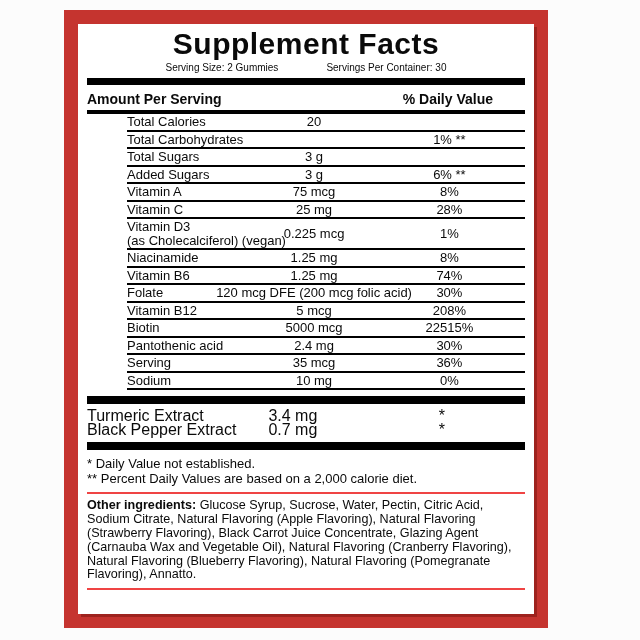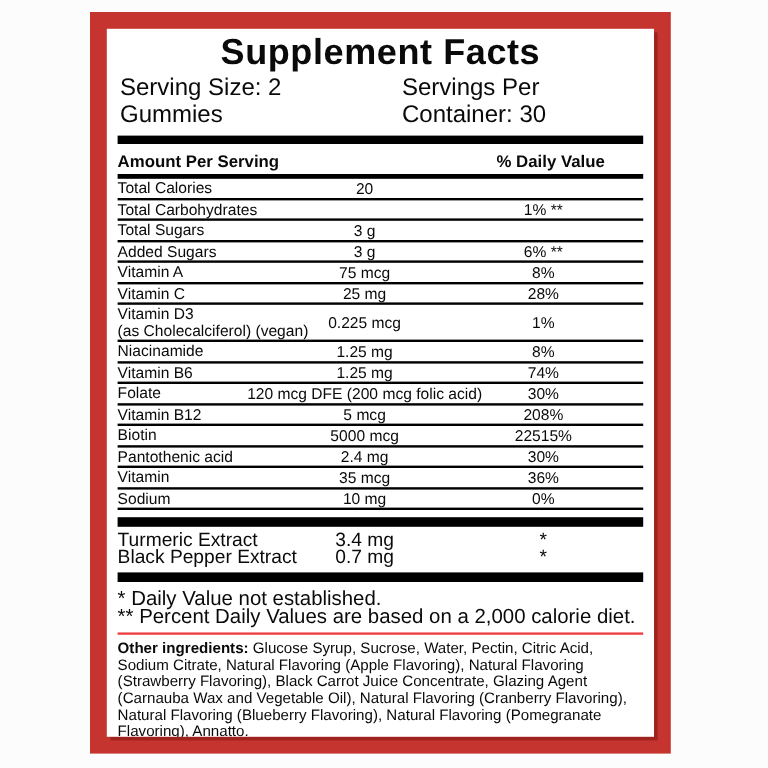--- a/index.html
+++ b/index.html
@@ -1,47 +1,47 @@
 <!DOCTYPE html>
 <html><head>
 <meta charset="utf-8">
 <style>
   html,body{margin:0;padding:0;background:#fcfcfc;}
   .page{position:relative;width:640px;height:640px;background:#fcfcfc;overflow:hidden;
         font-family:"Liberation Sans","DejaVu Sans",sans-serif;color:#0a0a0a;}
-  .red-frame{position:absolute;left:75px;top:10px;width:484px;height:618px;
+  .red-frame{position:absolute;left:64px;top:10px;width:484px;height:618px;
              background:#c5342f;padding:14px;box-sizing:border-box;}
   .label{background:#ffffff;width:100%;height:100%;box-sizing:border-box;
          padding:2px 9px 4px 9px;overflow:hidden;
          box-shadow:3px 3px 0 rgba(110,15,12,0.45);}
   .title{font-size:30px;font-weight:bold;text-align:center;margin:2px 0 2px 0;
          letter-spacing:0.5px;line-height:1.08;}
-  .serving-row{display:flex;justify-content:center;font-size:20px;
+  .serving-row{display:flex;justify-content:center;font-size:10px;
                margin:2px 2px 5px 2px;gap:48px;}
   .bar{background:#000;}
   .bar.thick{height:7px;margin:2px 0 2px 0;}
   .bar.mid{height:8px;}
   .bar.mid.after-rows{margin:6px 0 3px 0;}
   .bar.mid.after-extras{margin:3px 0 4px 0;}
   .header-row{display:flex;justify-content:space-between;align-items:flex-end;
               font-weight:bold;font-size:14px;padding:4px 0 3px 0;
               border-bottom:4px solid #000;}
   .header-row .right{padding-right:32px;}
   .nrow{position:relative;border-bottom:2px solid #000;font-size:13px;
-        line-height:13.5px;padding:1px 0;min-height:13.5px;}
+        line-height:13.5px;padding:1px 0;min-height:13.5px;margin-left:40px;}
   .nrow .name{display:block;}
   .nrow .amt{position:absolute;left:15%;width:64%;text-align:center;
              top:50%;transform:translateY(-50%);}
   .nrow .dv{position:absolute;right:6%;width:26%;text-align:center;
             top:50%;transform:translateY(-50%);}
   .erow{position:relative;font-size:16px;line-height:14px;padding:0;}
   .erow .amt{position:absolute;left:15%;width:64%;text-align:center;top:0;}
   .erow .dv{position:absolute;right:6%;width:26%;text-align:center;top:0;}
   .extras{padding:2px 0 2px 0;}
-  .footnotes{font-size:17px;line-height:15px;padding:2px 0 6px 0;}
+  .footnotes{font-size:13px;line-height:15px;padding:2px 0 6px 0;}
   .para{border-top:2px solid #ef4444;font-size:12.6px;line-height:13.8px;
         padding:5px 0 6px 0;}
   .para b{font-weight:bold;}
 </style>
 </head>
 <body>
 
 <div class="page">
   <div class="red-frame">
     <div class="label">
@@ -120,21 +120,21 @@
             <span class="name">Biotin</span>
             <span class="amt">5000 mcg</span>
             <span class="dv">22515%</span>
           </div>
           <div class="nrow">
             <span class="name">Pantothenic acid</span>
             <span class="amt">2.4 mg</span>
             <span class="dv">30%</span>
           </div>
           <div class="nrow">
-            <span class="name">Vitamin</span>
+            <span class="name">Serving</span>
             <span class="amt">35 mcg</span>
             <span class="dv">36%</span>
           </div>
           <div class="nrow">
             <span class="name">Sodium</span>
             <span class="amt">10 mg</span>
             <span class="dv">0%</span>
           </div>
         </div>
 

